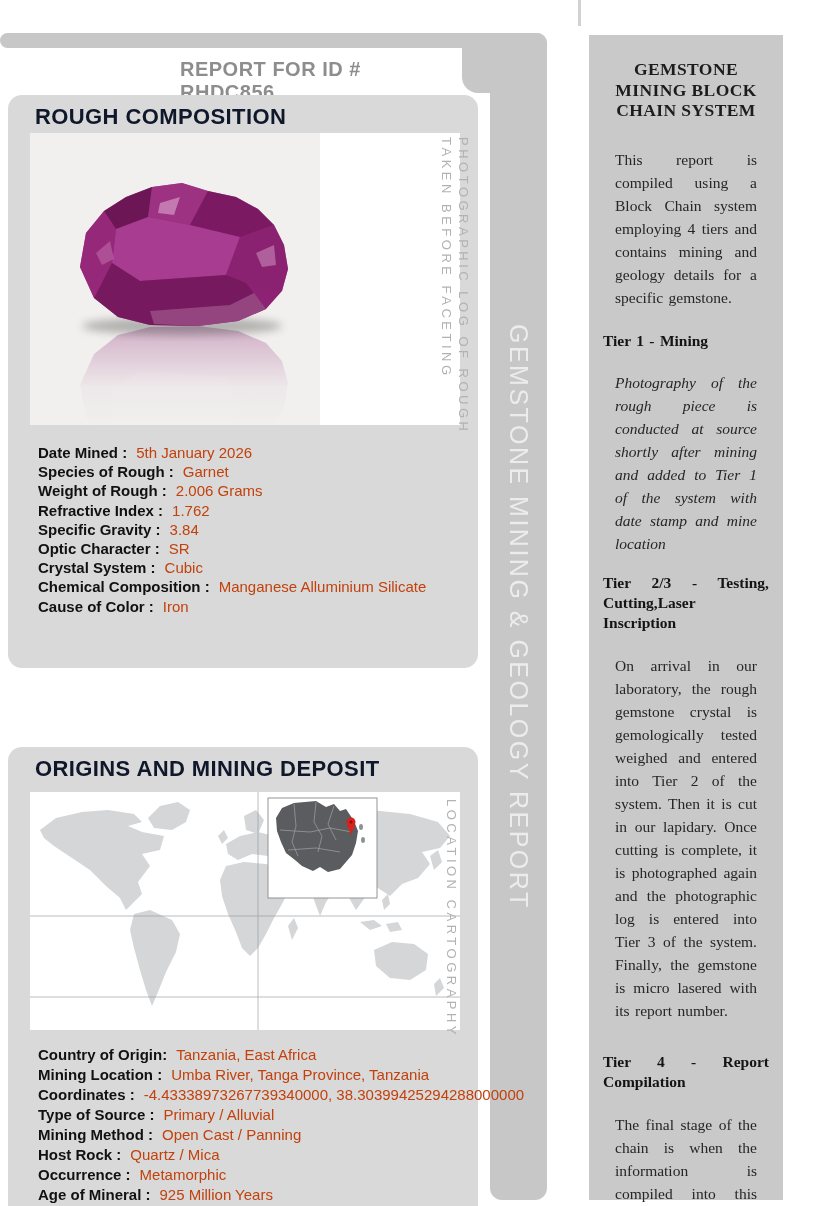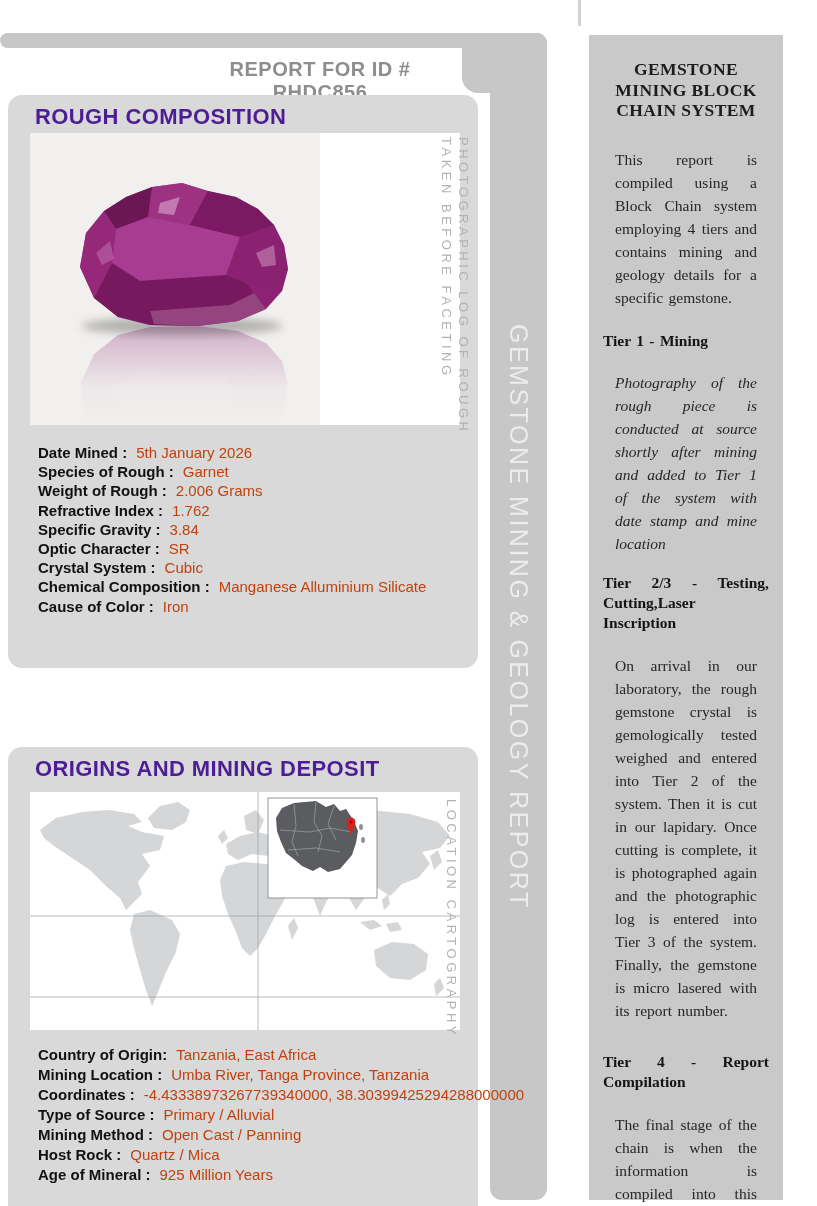--- a/index.html
+++ b/index.html
@@ -12,29 +12,29 @@
   
   .top-bar{position:absolute;left:0;top:33px;width:500px;height:15px;background:#c6c7c6;
            border-radius:8px 0 0 8px;}
   .junction{position:absolute;left:462px;top:33px;width:85px;height:60px;background:#c6c7c6;
             border-radius:0 10px 0 16px;}
   .center-strip{position:absolute;left:490px;top:33px;width:57px;height:1167px;background:#c6c7c6;
                 border-radius:0 10px 12px 12px;display:flex;align-items:center;justify-content:center;}
   .center-strip .strip-text{writing-mode:vertical-rl;font-size:25px;letter-spacing:2.5px;
                 color:#ececec;white-space:nowrap;}
 
-  .report-title{position:absolute;left:180px;top:58px;width:280px;text-align:center;
+  .report-title{position:absolute;left:180px;top:58px;width:280px;
                 font-size:20px;font-weight:bold;color:#8d8d8d;letter-spacing:0.5px;}
 
   
   .card{position:absolute;left:8px;width:470px;background:#d9d9d9;border-radius:14px;}
   .card-1{top:95px;height:573px;}
   .card-2{top:747px;height:491px;}
   .card-title{position:absolute;left:27px;top:9px;font-size:22px;font-weight:bold;
-              color:#4c1d95;letter-spacing:0.4px;}
+              color:#0f172a;letter-spacing:0.4px;}
 
   .media-area{position:absolute;left:22px;width:430px;background:#ffffff;}
   .photo-area{top:38px;height:292px;}
   .map-area{top:45px;height:238px;}
 
   .v-caption{position:absolute;writing-mode:vertical-rl;font-size:13px;letter-spacing:3.5px;
              color:#b2b2b0;line-height:1.35;white-space:nowrap;}
   .photo-caption{left:429px;top:42px;height:292px;}
   .map-caption{left:434px;top:52px;height:238px;}
   .v-caption span{display:block;}
@@ -198,20 +198,21 @@
       <span>LOCATION CARTOGRAPHY</span>
     </div>
 
     <div class="details details-2">
       <div class="row"><span class="lbl">Country of Origin:</span><span class="val">Tanzania, East Africa</span></div>
       <div class="row"><span class="lbl">Mining Location :</span><span class="val">Umba River, Tanga Province, Tanzania</span></div>
       <div class="row"><span class="lbl">Coordinates :</span><span class="val">-4.43338973267739340000,  38.30399425294288000000</span></div>
       <div class="row"><span class="lbl">Type of Source :</span><span class="val">Primary / Alluvial</span></div>
       <div class="row"><span class="lbl">Mining Method :</span><span class="val">Open Cast / Panning</span></div>
       <div class="row"><span class="lbl">Host Rock :</span><span class="val">Quartz / Mica</span></div>
+      <div class="row"><span class="lbl">Occurrence :</span><span class="val">Metamorphic</span></div>
       <div class="row"><span class="lbl">Age of Mineral :</span><span class="val">925 Million Years</span></div>
     </div>
   </div>
 
   <div class="sidebar">
     <div class="sb-title">GEMSTONE MINING BLOCK CHAIN SYSTEM</div>
     <p class="sb-para sb-intro">This report is compiled using a Block Chain system employing 4 tiers and contains mining and geology details for a specific gemstone.</p>
 
     <p class="sb-head sb-head-1">Tier 1 - Mining</p>
     <p class="sb-para sb-para-1">Photography of the rough piece is conducted at source shortly after mining and added to Tier 1 of the system with date stamp and mine location</p>

